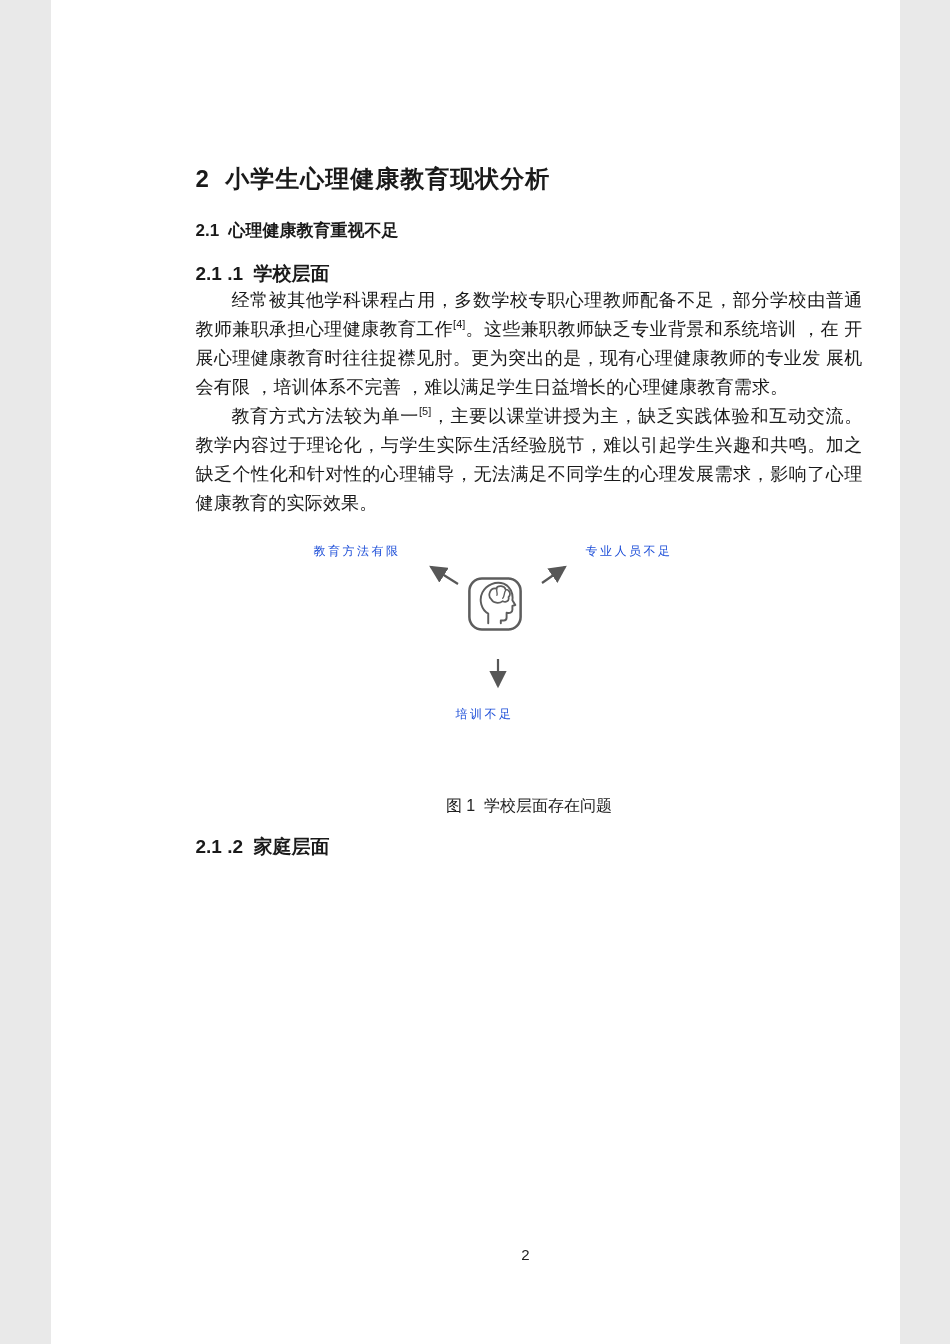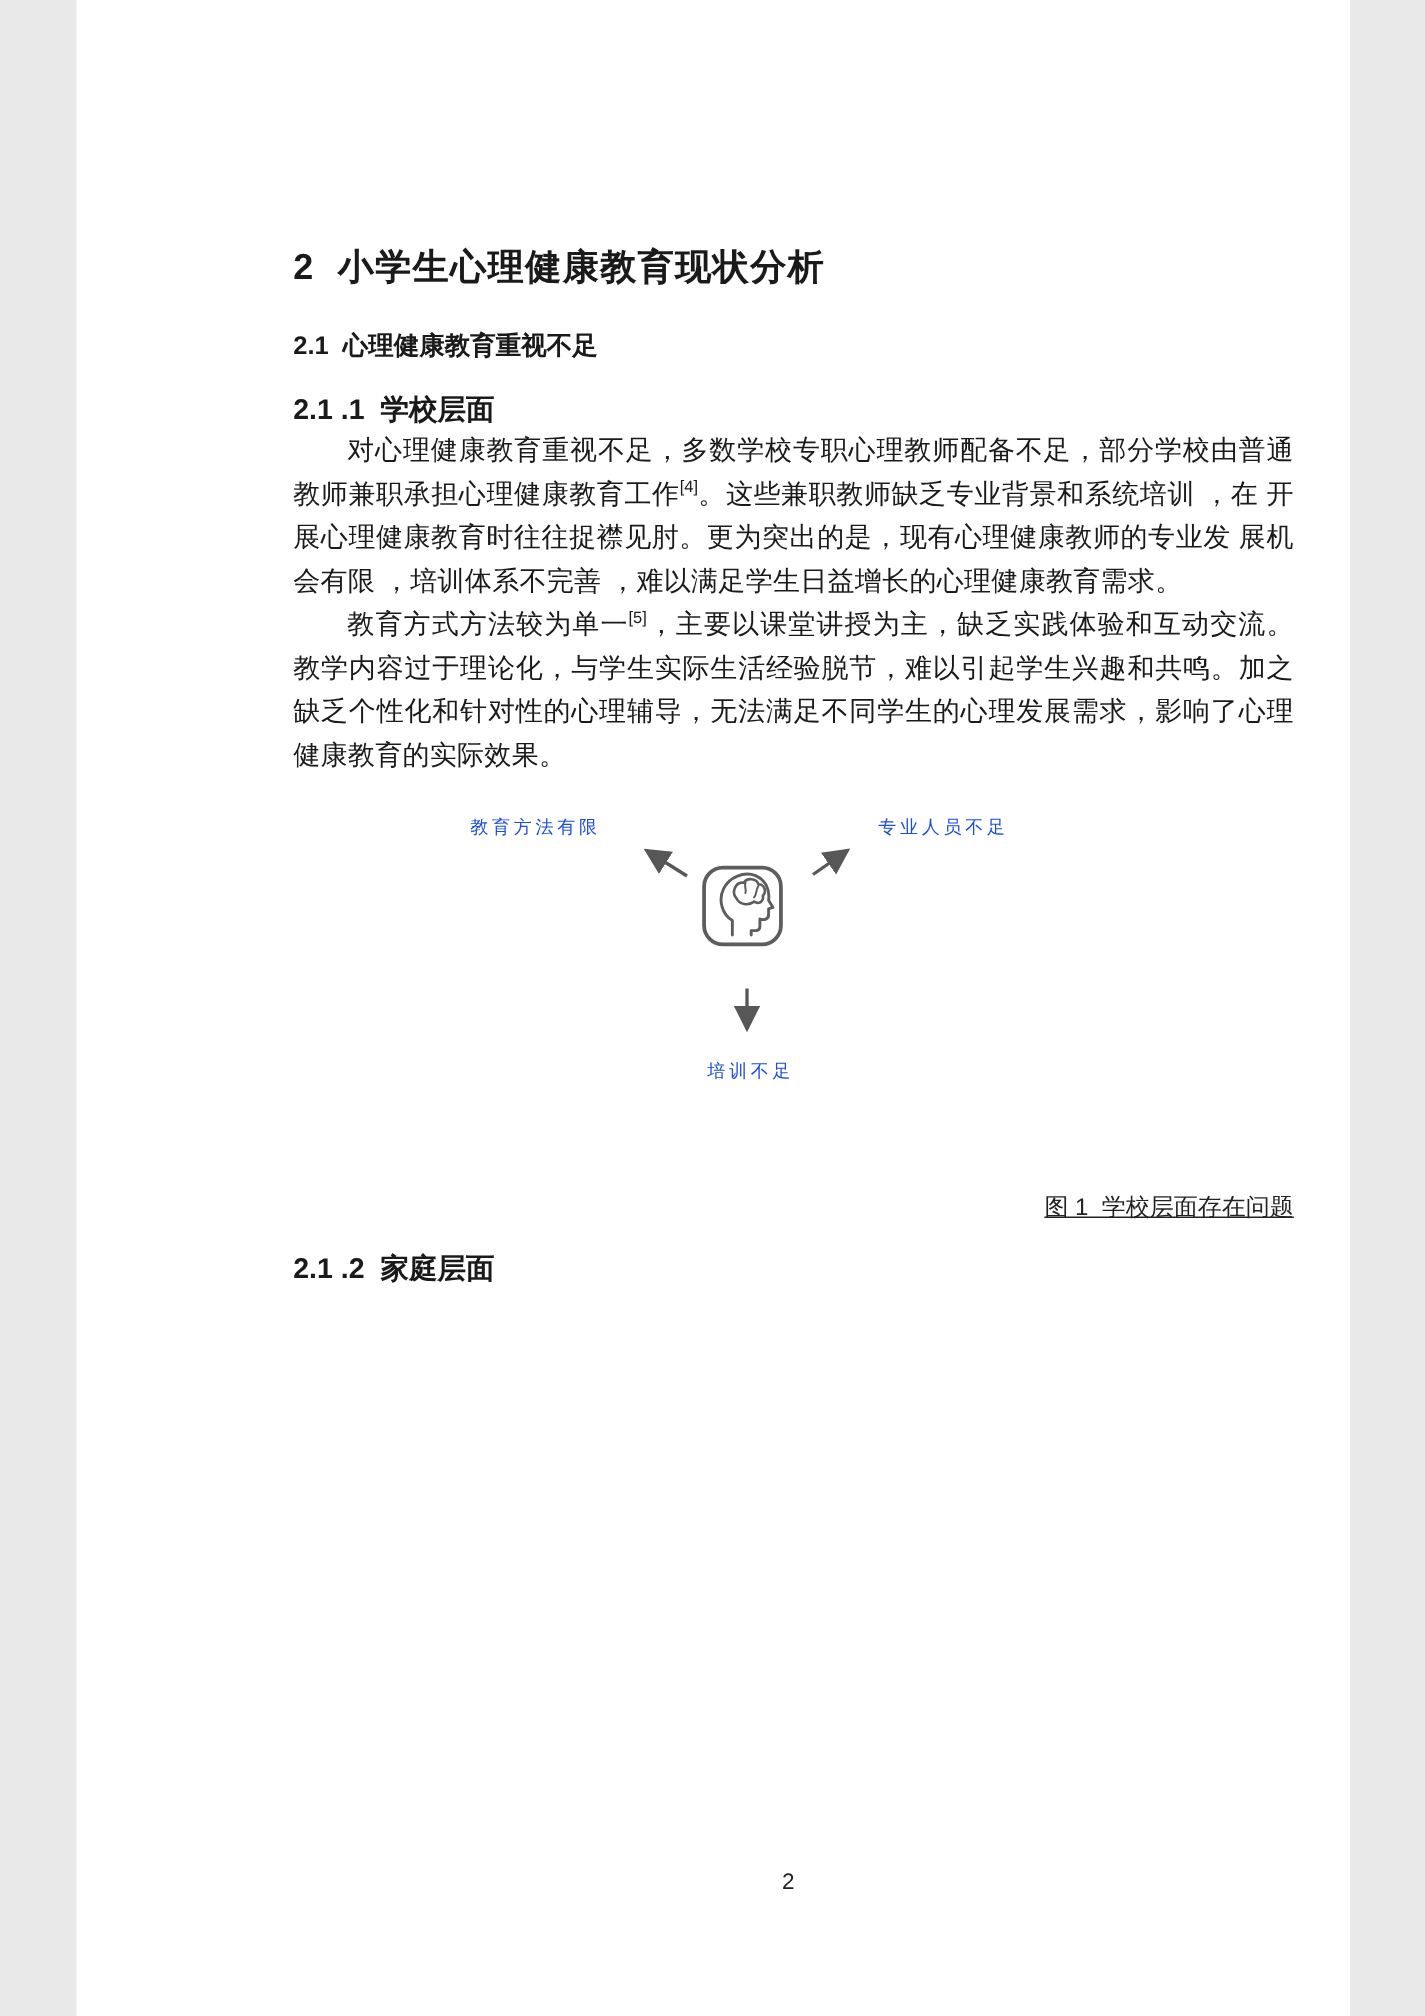--- a/index.html
+++ b/index.html
@@ -59,37 +59,36 @@
   .diagram-label {
     position:absolute;
     font-family:"Liberation Serif", serif;
     font-size:12px;
     color:#1d4ed8;
     letter-spacing:2.5px;
     white-space:nowrap;
   }
   .label-left   { left:118px; top:10px; }
   .label-right  { left:390px; top:10px; }
-  .label-bottom { left:276px; top:173px; }
+  .label-bottom { left:260px; top:173px; }
   .diagram-arrows {
     position:absolute; left:0; top:0;
     width:667px; height:218px;
   }
   .diagram-icon {
     position:absolute;
     left:270px; top:42px;
     width:58px; height:58px;
   }
   .figure-caption {
     margin-top:45px;
     font-size:16px; line-height:20px;
-    text-align:right;
+    text-align:center;
     white-space:pre-wrap;
     color:#222222;
-    text-decoration:underline;
   }
   .h3-family { margin-top:18px; }
   .page-number {
     position:absolute;
     left:0; top:1246px;
     width:950px;
     text-align:center;
     font-size:15px;
     color:#222222;
   }
@@ -100,21 +99,21 @@
 <div class="page">
   <div class="content">
 
     <div class="h1">2  小学生心理健康教育现状分析</div>
 
     <div class="h2">2.1  心理健康教育重视不足</div>
 
     <div class="h3">2.1 .1  学校层面</div>
 
 
-    <p class="para"><span>对心理健康教育重视不足，多数学校专职心理教师配备不足，部分学校由普通教师兼职承担心理健康教育工作</span><sup>[4]</sup><span>。这些兼职教师缺乏专业背景和系统培训 ，在 开展心理健康教育时往往捉襟见肘。更为突出的是，现有心理健康教师的专业发 展机会有限 ，培训体系不完善 ，难以满足学生日益增长的心理健康教育需求。</span></p>
+    <p class="para"><span>经常被其他学科课程占用，多数学校专职心理教师配备不足，部分学校由普通教师兼职承担心理健康教育工作</span><sup>[4]</sup><span>。这些兼职教师缺乏专业背景和系统培训 ，在 开展心理健康教育时往往捉襟见肘。更为突出的是，现有心理健康教师的专业发 展机会有限 ，培训体系不完善 ，难以满足学生日益增长的心理健康教育需求。</span></p>
 
     <p class="para"><span>教育方式方法较为单一</span><sup>[5]</sup><span>，主要以课堂讲授为主，缺乏实践体验和互动交流。教学内容过于理论化，与学生实际生活经验脱节，难以引起学生兴趣和共鸣。加之缺乏个性化和针对性的心理辅导，无法满足不同学生的心理发展需求，影响了心理健康教育的实际效果。</span></p>
 
     <div class="figure-diagram">
 
       <svg class="diagram-arrows" viewBox="0 0 667 218" xmlns="http://www.w3.org/2000/svg">
         <defs>
           <marker id="ah" markerWidth="9" markerHeight="8" refX="7" refY="4" orient="auto">
             <path d="M0,0 L8,4 L0,8 Z" fill="#575757"></path>
           </marker>

